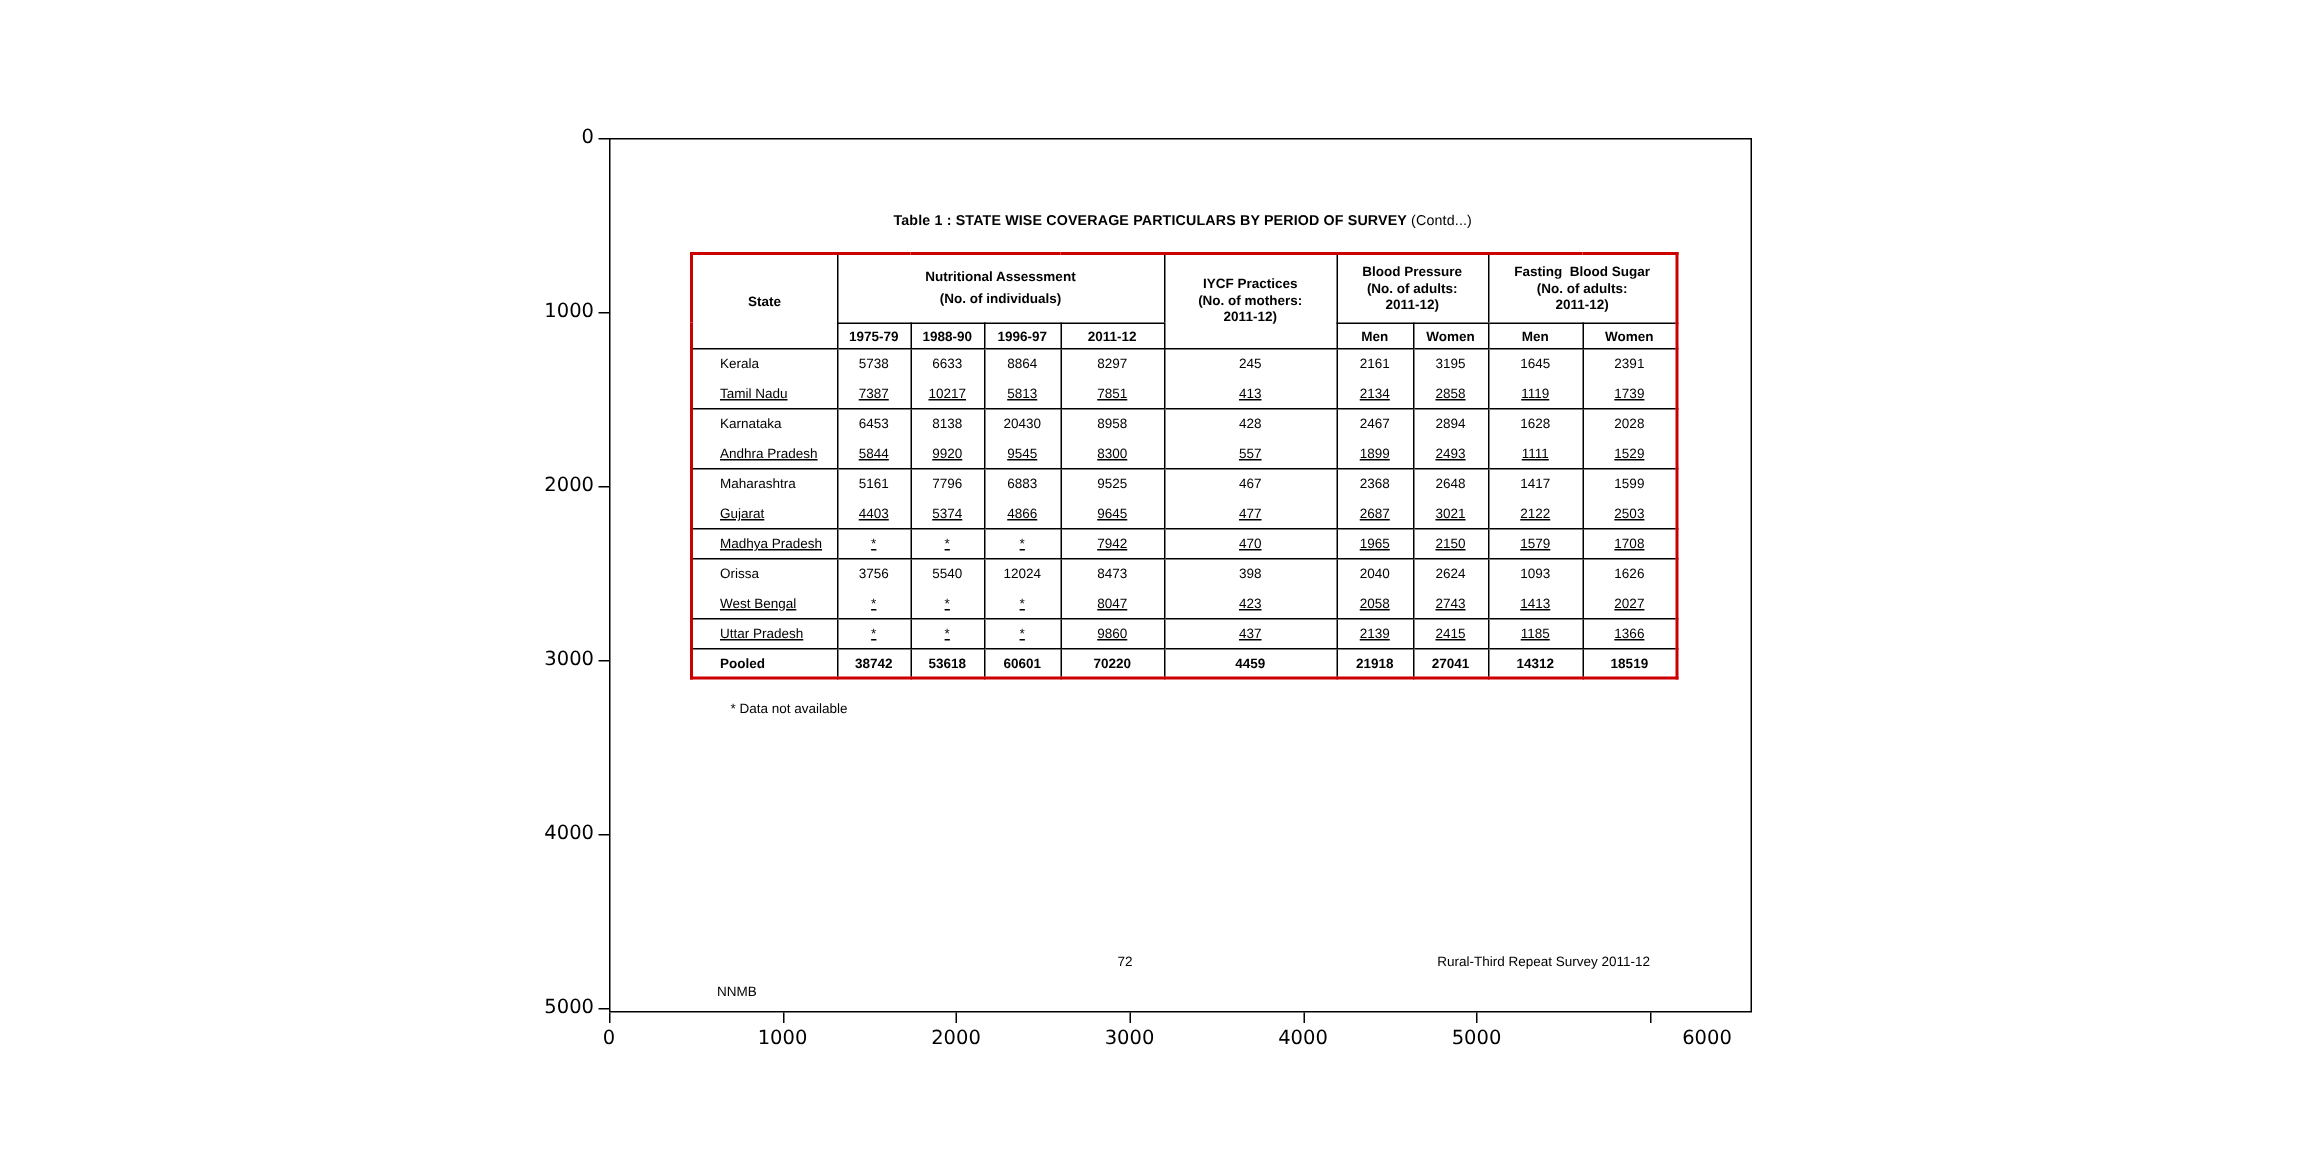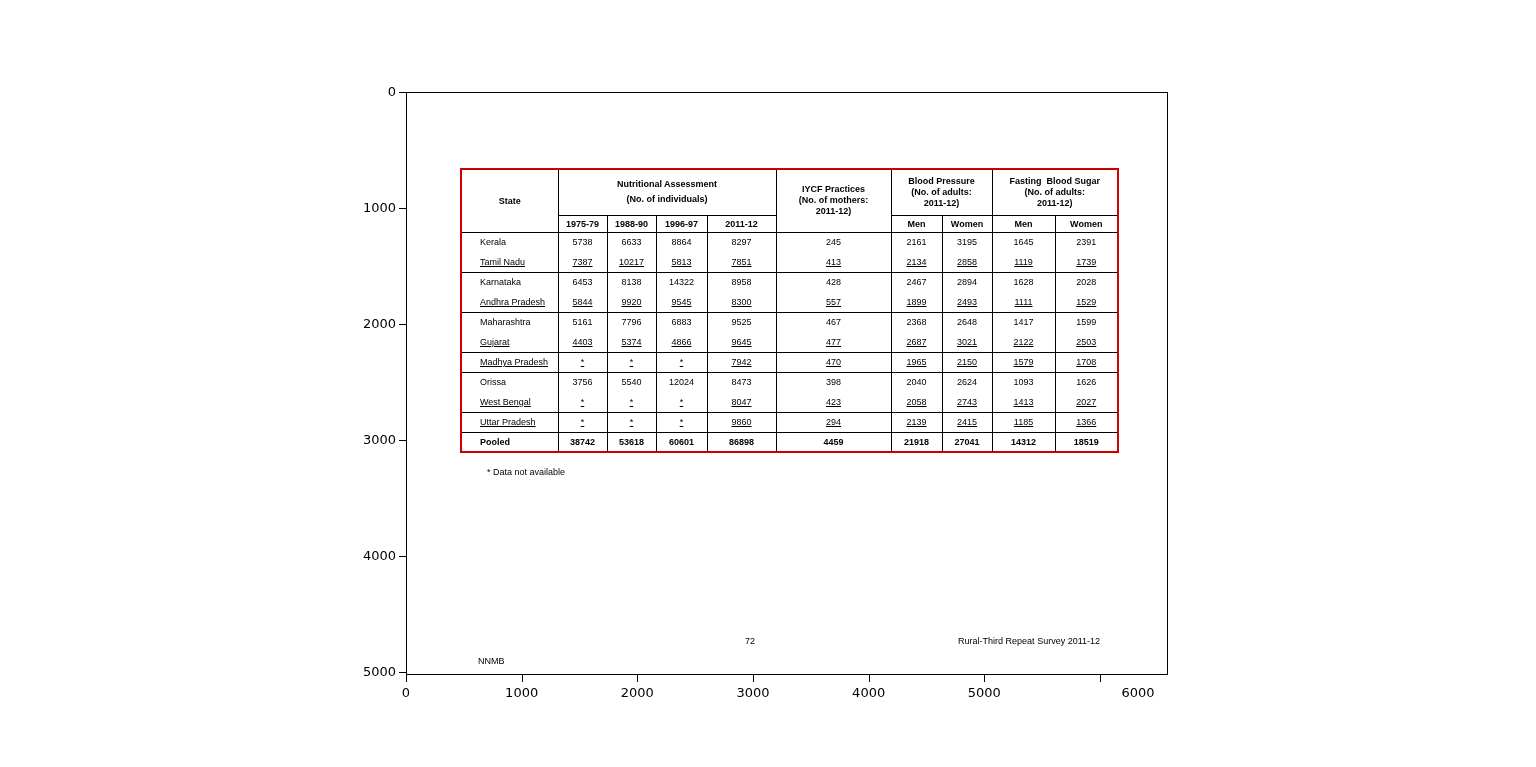--- a/index.html
+++ b/index.html
@@ -53,20 +53,23 @@
   .doc-footer-center { position:absolute; left:745px;  top:636px; width:60px; font-size:9px; }
   .doc-footer-right  { position:absolute; left:930px;  top:636px; width:170px; text-align:right; font-size:9px; }
 </style>
 </head>
 <body>
 
 <div class="canvas">
 
   <div class="plot"></div>
 
+  <div class="doc-title">
+    <span class="bold">Table 1 : STATE WISE COVERAGE PARTICULARS BY PERIOD OF SURVEY</span><span> (Contd...)</span>
+  </div>
 
   <div class="table-wrap">
     <table class="doc-table" style="border: 2px solid rgb(204, 0, 0);">
       <colgroup>
         <col style="width:97px">
           <col style="width:49px">
           <col style="width:49px">
           <col style="width:51px">
           <col style="width:69px">
         <col style="width:115px">
@@ -131,21 +134,21 @@
             <td>413</td>
             <td>2134</td>
             <td>2858</td>
             <td>1119</td>
             <td>1739</td>
           </tr>
           <tr>
             <td class="state">Karnataka</td>
             <td>6453</td>
             <td>8138</td>
-            <td>14322</td>
+            <td>20430</td>
             <td>8958</td>
             <td>428</td>
             <td>2467</td>
             <td>2894</td>
             <td>1628</td>
             <td>2028</td>
           </tr>
           <tr class="group-end">
             <td class="state">Andhra Pradesh</td>
             <td>5844</td>
@@ -217,32 +220,32 @@
             <td>2743</td>
             <td>1413</td>
             <td>2027</td>
           </tr>
           <tr class="group-end">
             <td class="state">Uttar Pradesh</td>
             <td>*</td>
             <td>*</td>
             <td>*</td>
             <td>9860</td>
-            <td>294</td>
+            <td>437</td>
             <td>2139</td>
             <td>2415</td>
             <td>1185</td>
             <td>1366</td>
           </tr>
           <tr class="bold">
             <td class="state">Pooled</td>
             <td>38742</td>
             <td>53618</td>
             <td>60601</td>
-            <td>86898</td>
+            <td>70220</td>
             <td>4459</td>
             <td>21918</td>
             <td>27041</td>
             <td>14312</td>
             <td>18519</td>
           </tr>
         </tbody>
     </table>
   </div>
 

